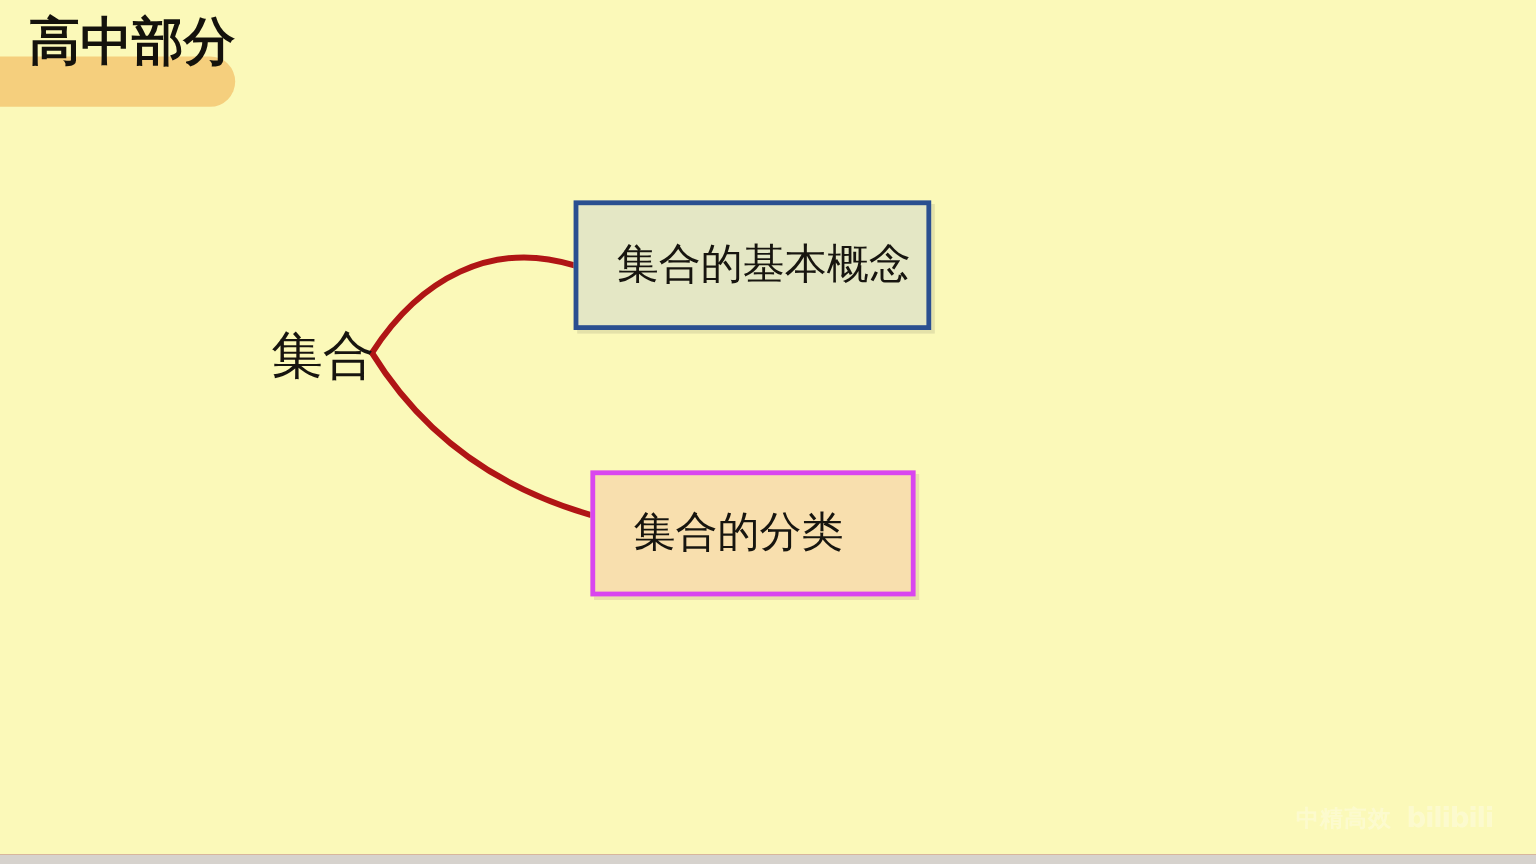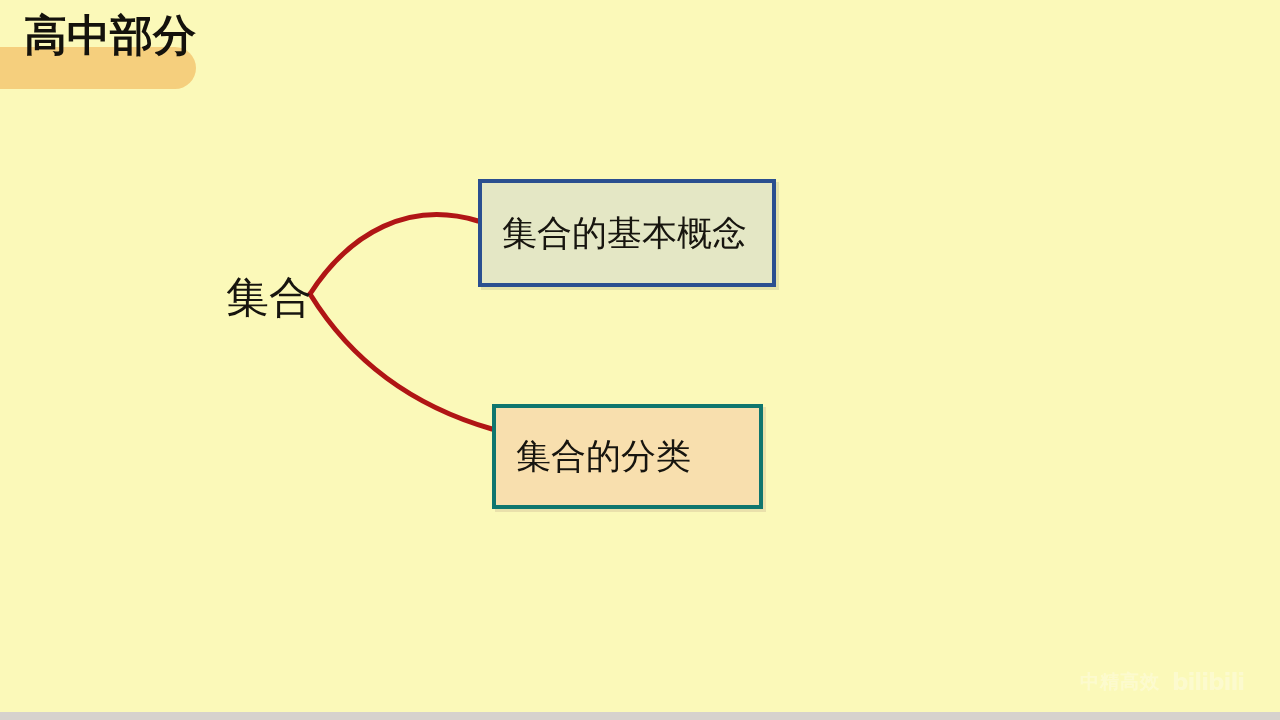--- a/index.html
+++ b/index.html
@@ -62,22 +62,21 @@
     top: 0;
     width: 1280px;
     height: 712px;
   }
 
   .node-box {
     position: absolute;
     box-sizing: border-box;
     display: flex;
     align-items: center;
-    padding-left: 20px;
-    margin-top: 12px;
+    padding-left: 32px;
   }
   .node-label {
     font-family: "DejaVu Sans", "Liberation Sans", sans-serif;
     font-size: 35px;
     color: #17150f;
     line-height: 1;
     white-space: nowrap;
   }
 
   #node-concept {
@@ -88,21 +87,21 @@
     background: #e4e7c5;
     border: 4px solid #2a4f90;
     box-shadow: 3px 3px 0 rgba(200,198,150,0.45);
   }
   #node-category {
     left: 492px;
     top: 392px;
     width: 271px;
     height: 105px;
     background: #f8dfae;
-    border: 4px solid #0f766e;
+    border: 4px solid #d946ef;
     box-shadow: 3px 3px 0 rgba(210,190,150,0.40);
   }
 
   #root-label {
     position: absolute;
     left: 226px;
     top: 276px;
     font-family: "DejaVu Sans", "Liberation Sans", sans-serif;
     font-size: 43px;
     color: #17150f;

